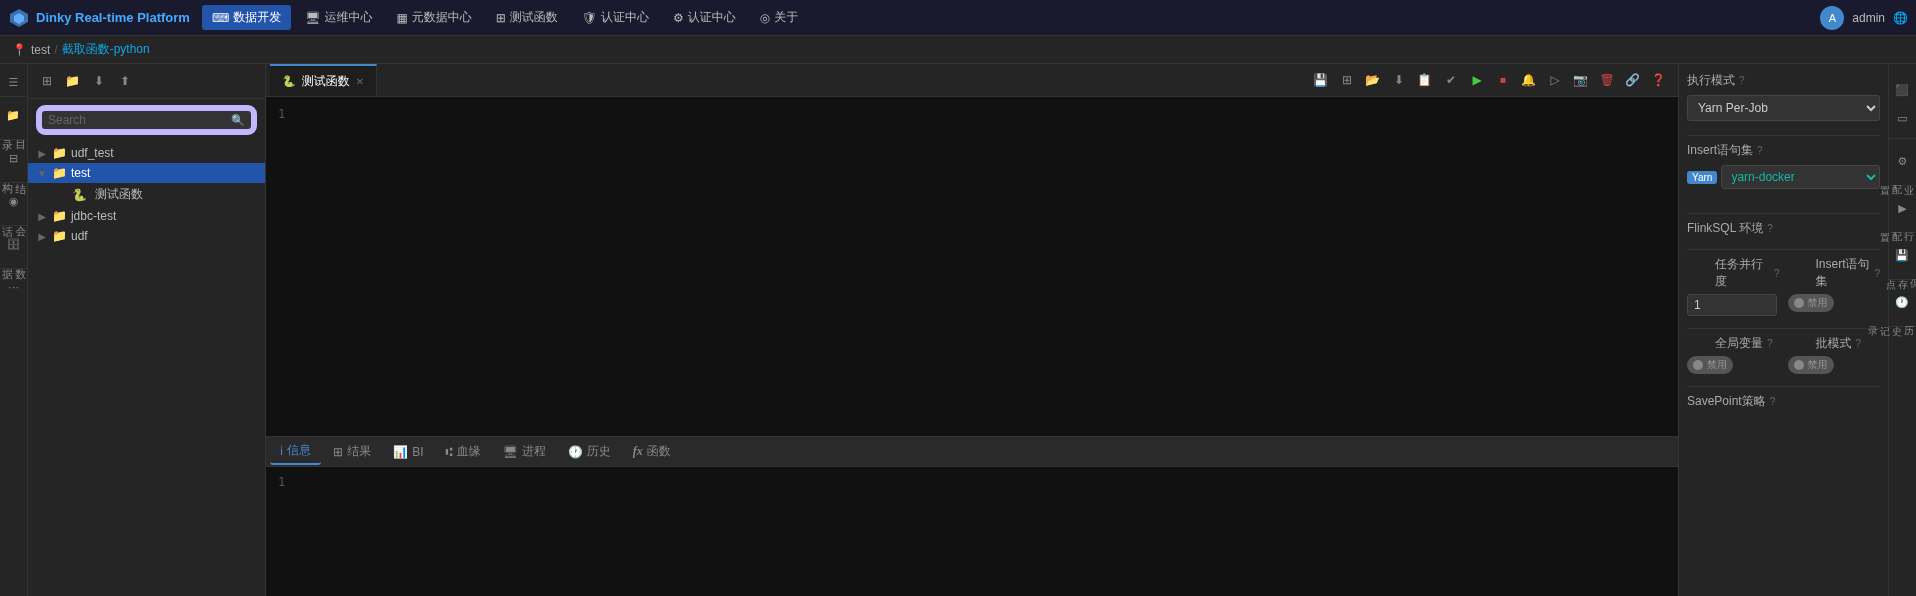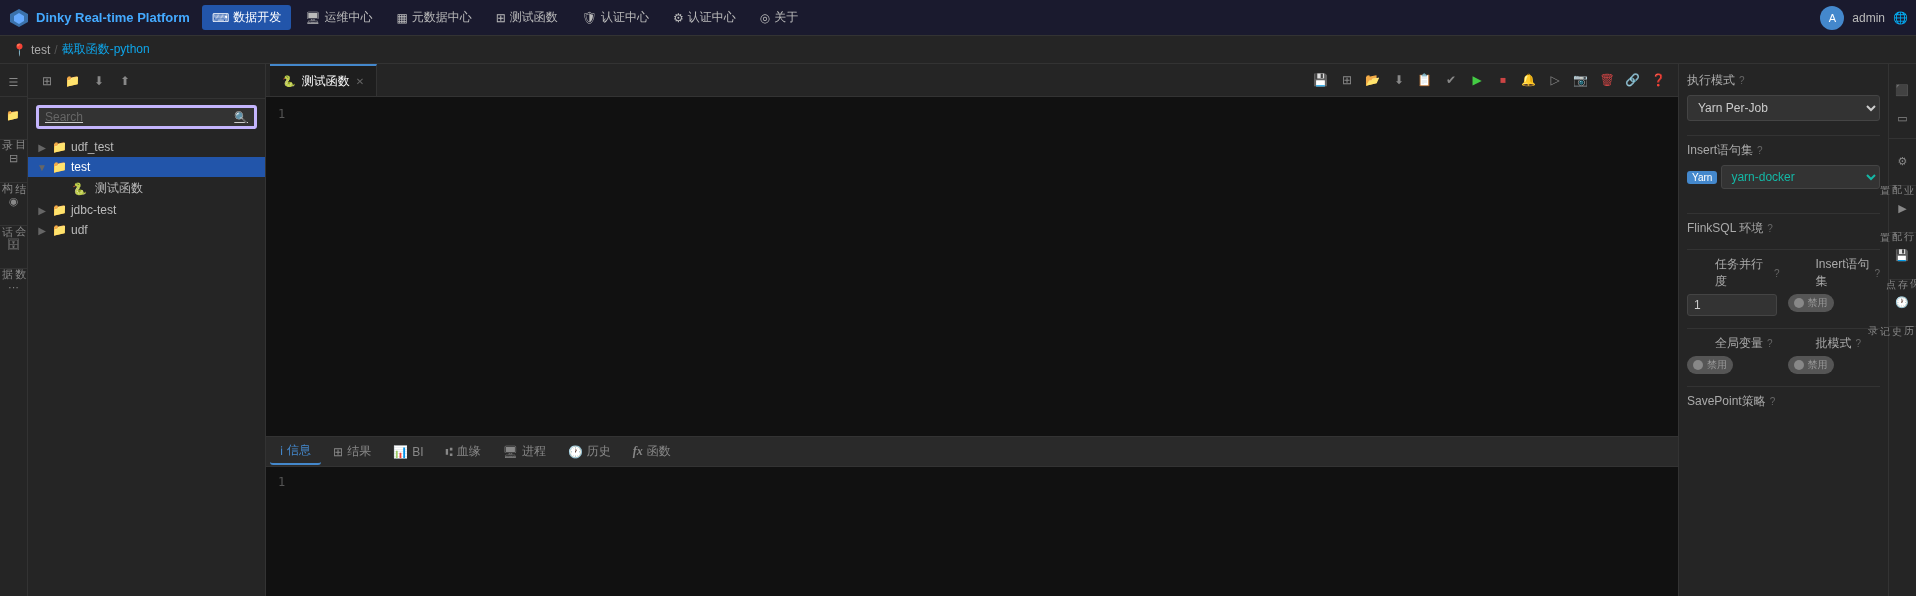--- a/index.html
+++ b/index.html
@@ -69,22 +69,22 @@
     .file-tree-toolbar {
       display: flex; align-items: center; gap: 4px;
       padding: 6px 8px; border-bottom: 1px solid #333;
     }
     .file-tree-toolbar-btn {
       width: 22px; height: 22px; display: flex; align-items: center; justify-content: center;
       color: #888; cursor: pointer; border-radius: 3px; font-size: 12px;
     }
     .search-box {
       display: flex; align-items: center;
-      background: #333; border: 3px solid #c4b5fd; border-radius: 3px;
-      margin: 6px 8px; padding: 2px 6px; text-decoration: underline;
+      background: #333; border: 6px solid #c4b5fd; border-radius: 9px;
+      margin: 6px 8px; padding: 2px 6px;
     }
     .search-box input {
       background: transparent; border: none; outline: none; color: #ccc; font-size: 12px; flex: 1; width: 100%;
     }
     .search-box input::placeholder { color: #666; }
     .search-icon { color: #666; font-size: 11px; }
 
     .file-tree { flex: 1; overflow-y: auto; padding: 2px 0; }
     .tree-item {
       display: flex; align-items: center; gap: 4px;

